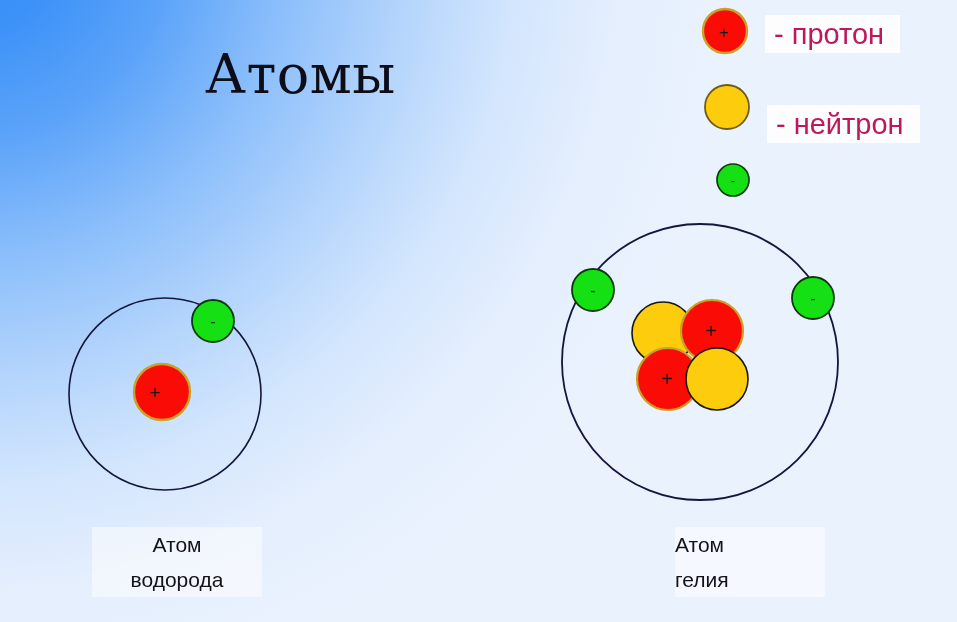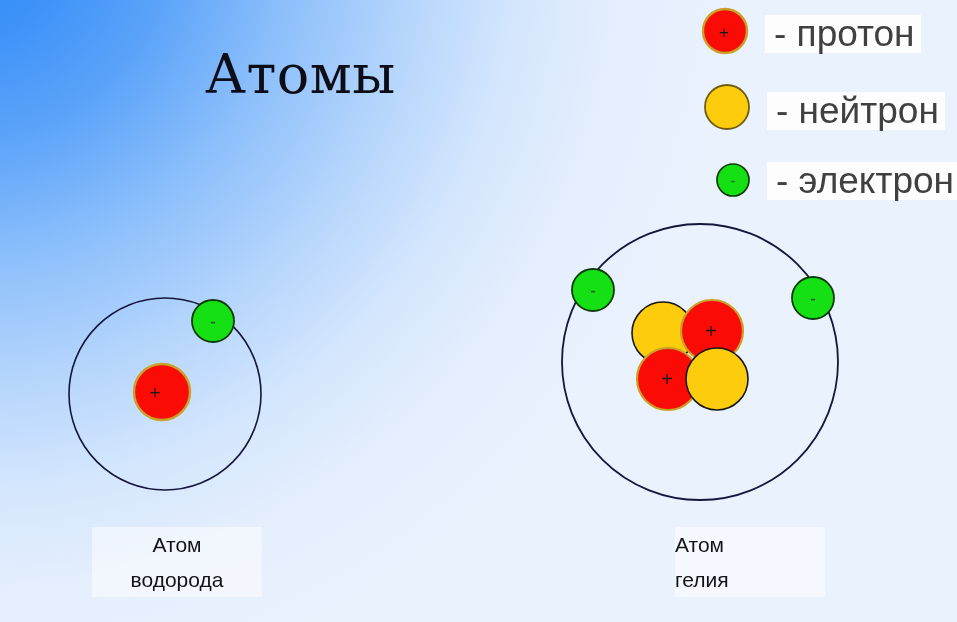--- a/index.html
+++ b/index.html
@@ -52,31 +52,31 @@
     font-weight: 400;
     color: #0d0d18;
     letter-spacing: 0.5px;
     white-space: nowrap;
     line-height: 1;
   }
 
   .legend-label {
     position: absolute;
     background: #fdfdfd;
-    color: #404040;
+    color: #be185d;
     font-family: "Liberation Sans", sans-serif;
-    font-size: 37px;
+    font-size: 29px;
     line-height: 38px;
     height: 38px;
-    padding: 0 6px 0 9px;
+    padding: 0 16px 0 9px;
     white-space: nowrap;
     box-sizing: border-box;
   }
   #legend-label-proton   { left: 765px; top: 15px; }
-  #legend-label-neutron  { left: 767px; top: 92px; }
+  #legend-label-neutron  { left: 767px; top: 105px; }
   #legend-label-electron { left: 767px; top: 162px; }
 
   .atom-caption {
     position: absolute;
     color: #131318;
     font-family: "Liberation Sans", sans-serif;
     font-size: 21px;
     line-height: 35px;
     white-space: pre-line;
     background: rgba(253,253,254,0.55);
@@ -157,21 +157,20 @@
       </g>
     </g>
   </svg>
 
   <div class="page-title">Атомы</div>
 
   <div class="legend-label" id="legend-label-proton">- протон</div>
 
   <div class="legend-label" id="legend-label-neutron">- нейтрон</div>
 
-  <div class="legend-label" id="legend-label-electron">- электрон</div>
 
   <div class="atom-caption" id="caption-hydrogen">Атом
 водорода</div>
 
   <div class="atom-caption" id="caption-helium">Атом
 гелия</div>
 
 </div>
 
 </body></html>

